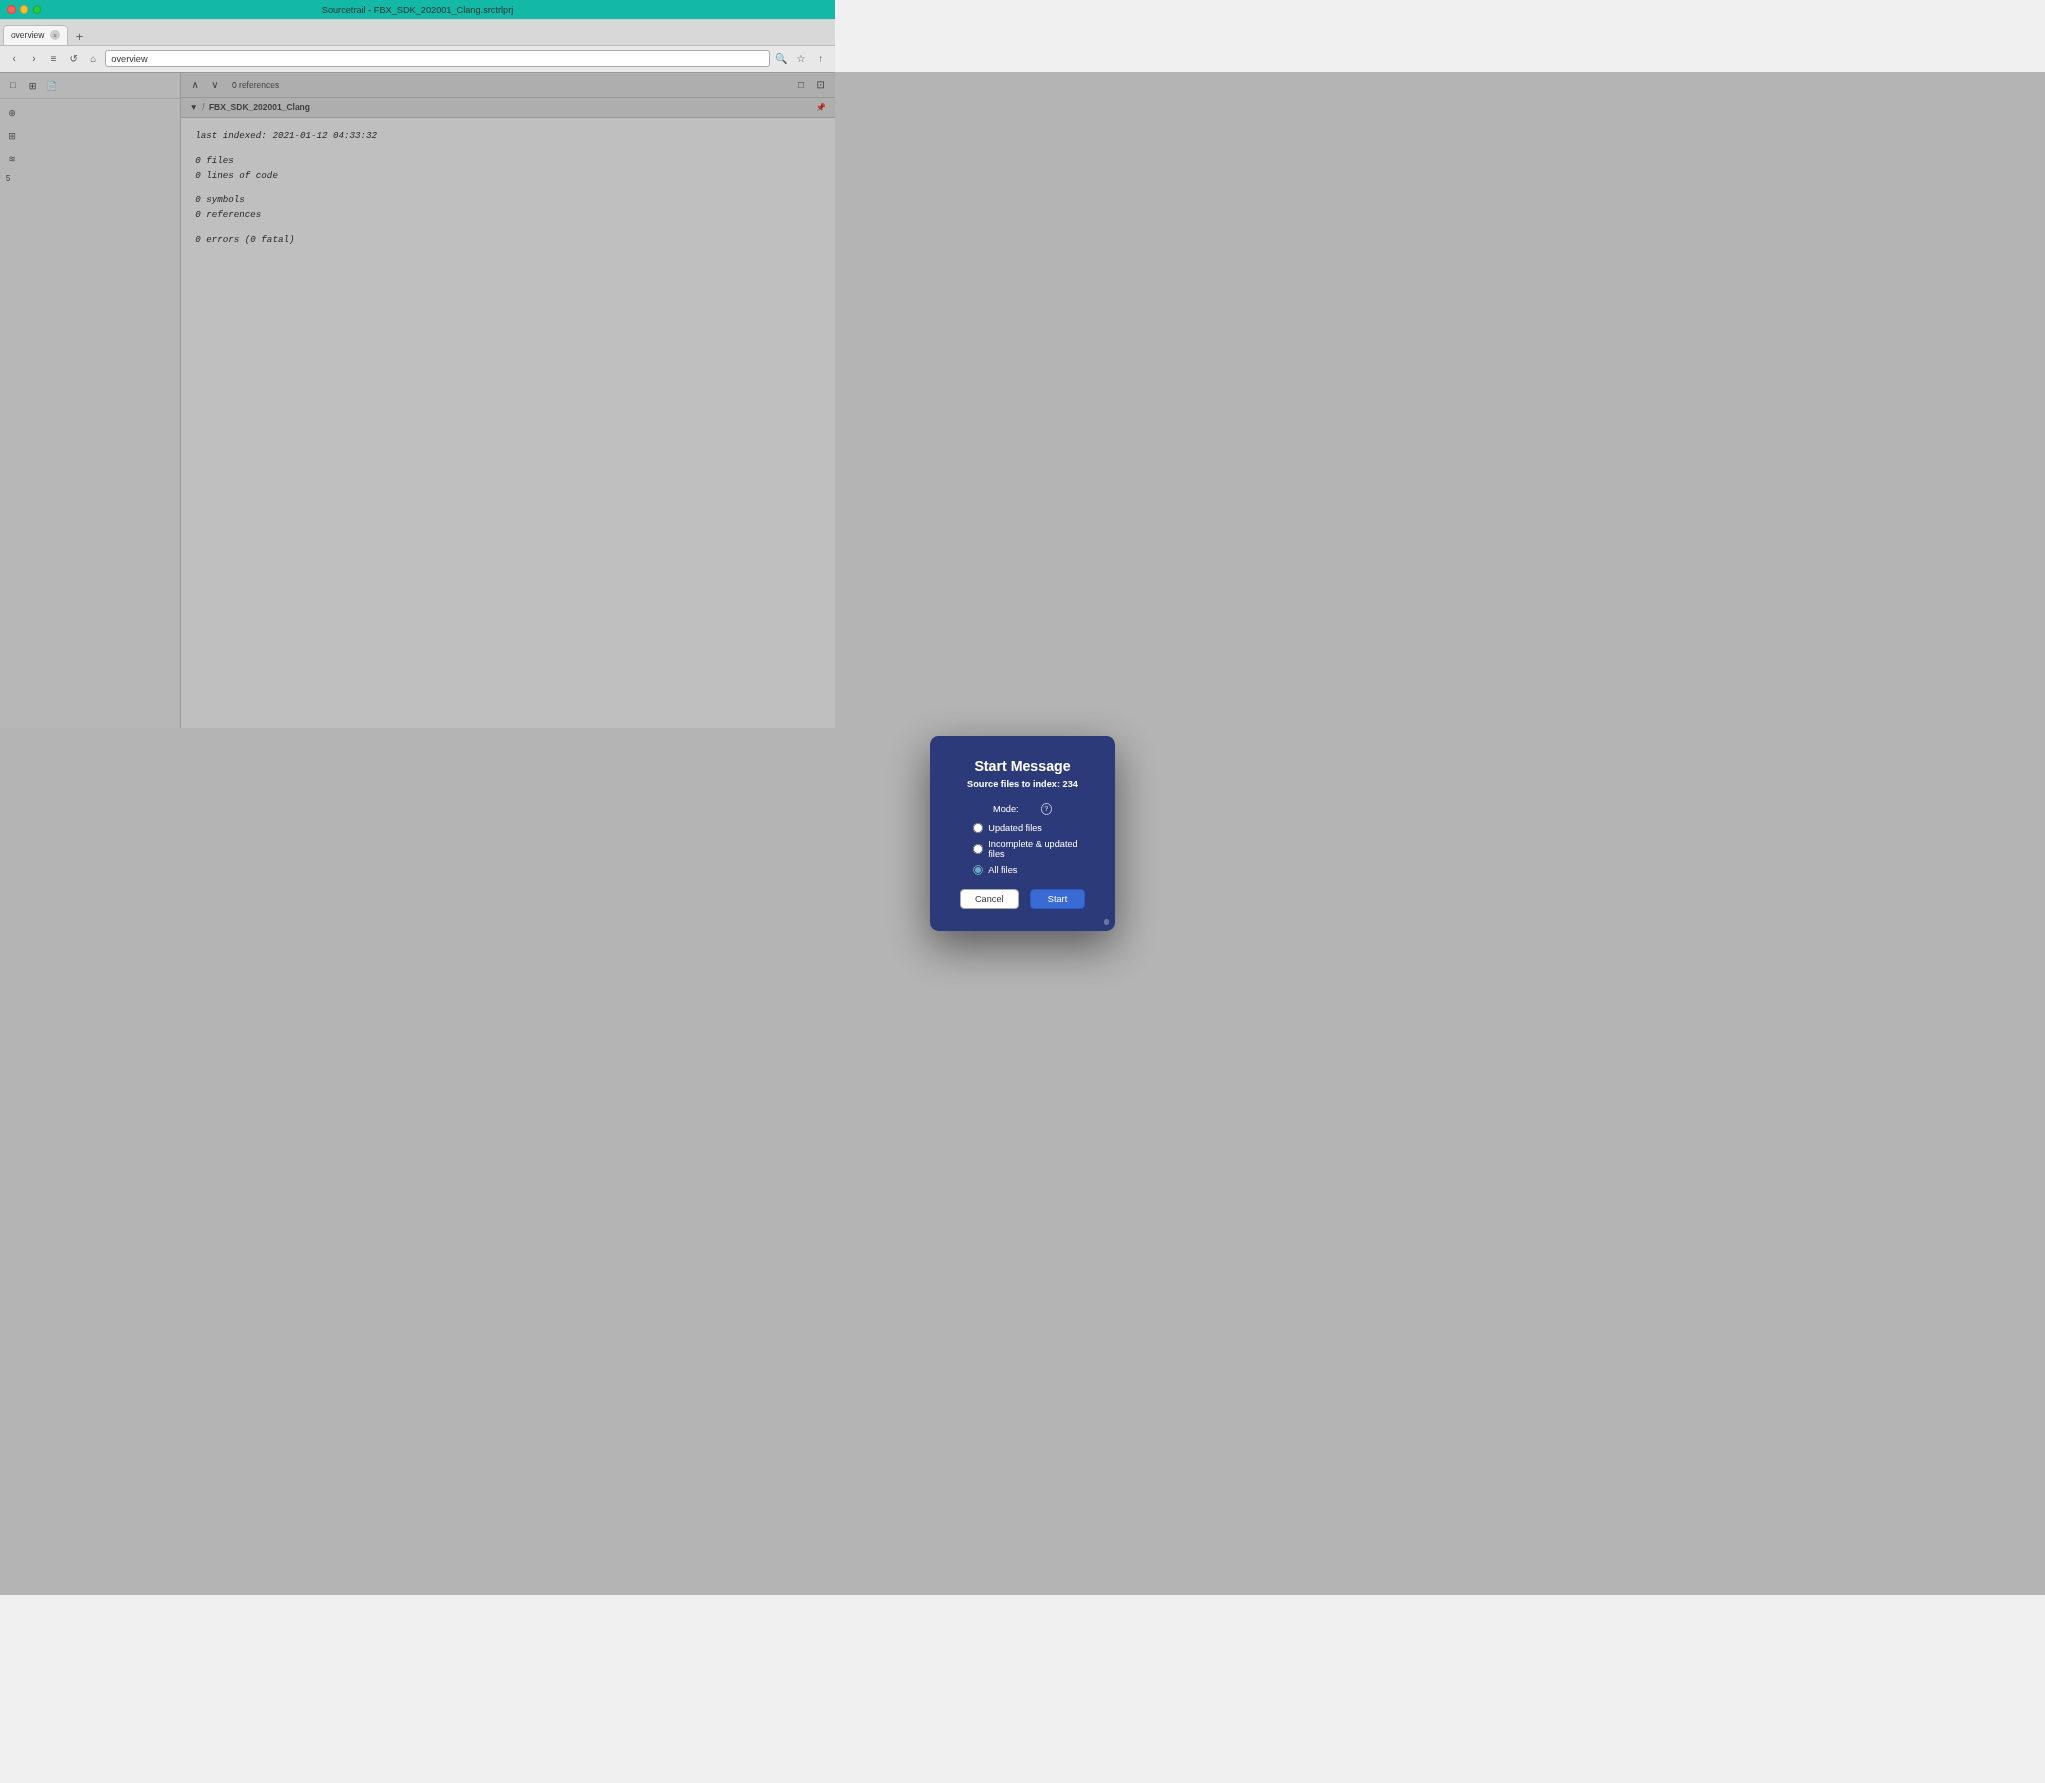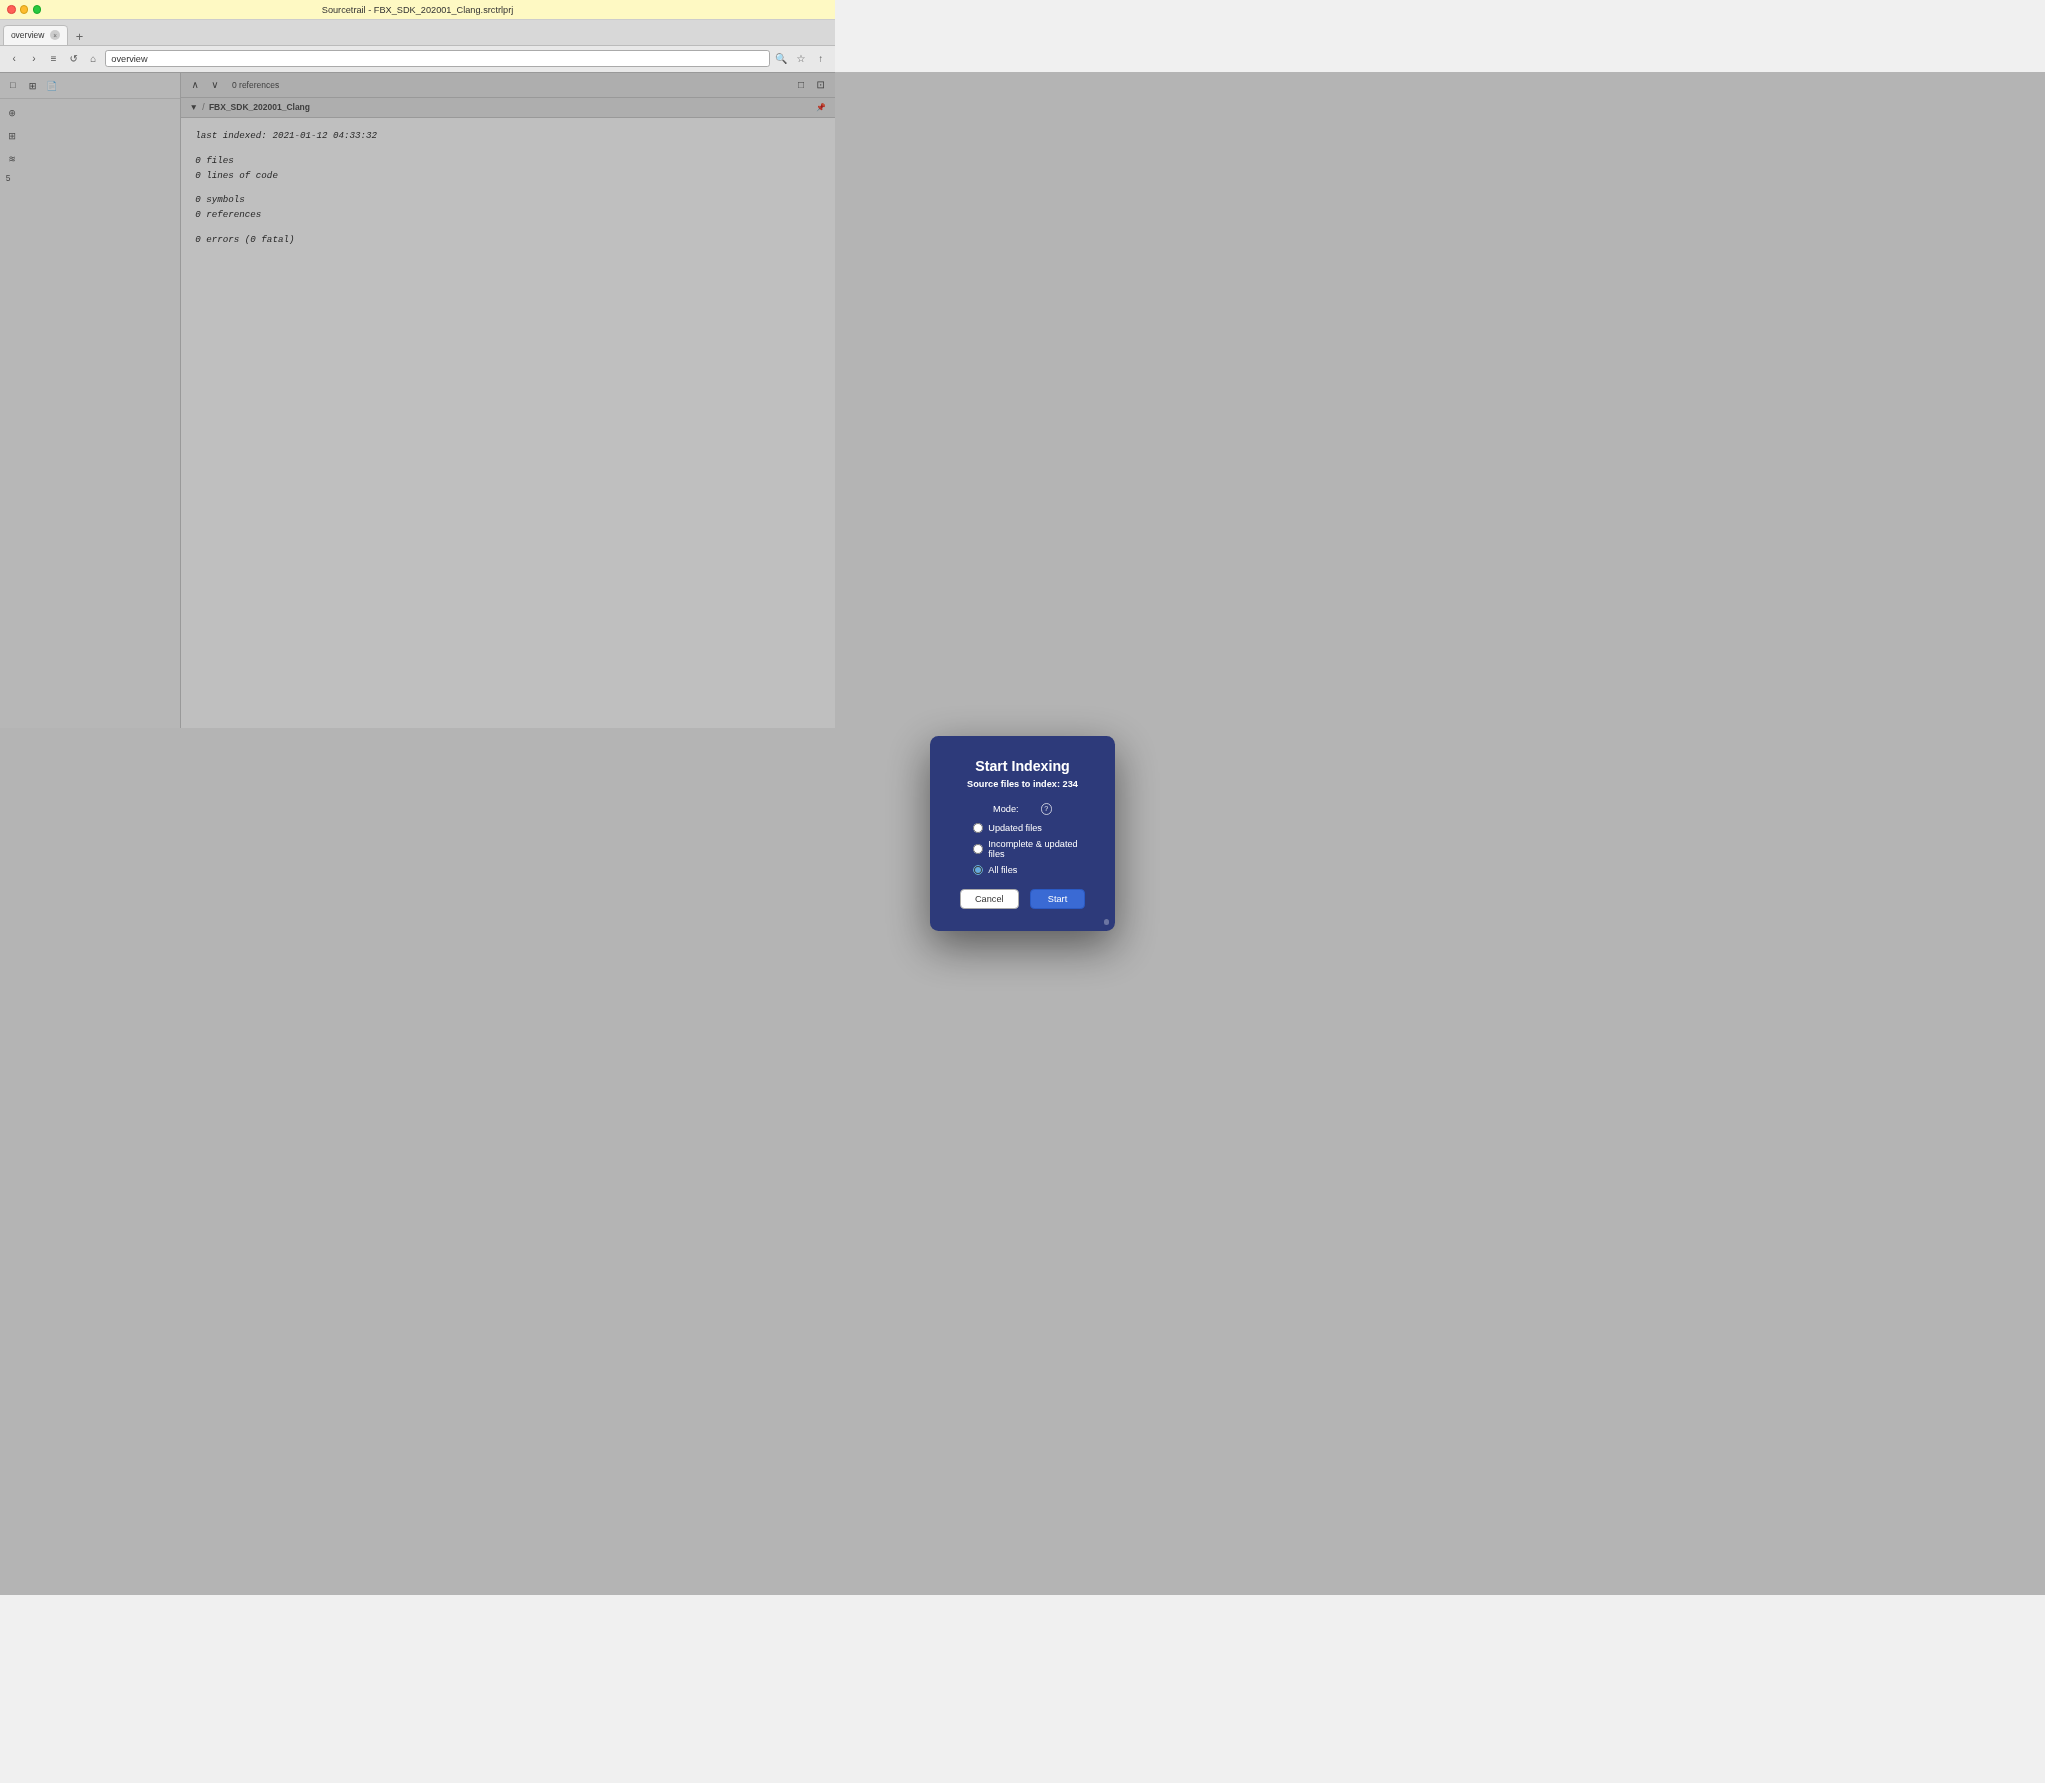--- a/index.html
+++ b/index.html
@@ -7,21 +7,21 @@
       font-family: -apple-system, BlinkMacSystemFont, 'Segoe UI', sans-serif;
       background: #f0f0f0;
       width: 835px;
       height: 728px;
       overflow: hidden;
       font-size: 9.2px;
     }
 
     
     .title-bar {
-      background: #fef9c3;
+      background: #14b8a6;
       height: 20px;
       display: flex;
       align-items: center;
       justify-content: center;
       position: relative;
       border-bottom: 0.7px solid #ccc;
     }
     .title-bar-title {
       font-size: 9.2px;
       color: #333;
@@ -480,21 +480,21 @@
         <div>0 symbols</div>
         <div style="margin-bottom:10px;">0 references</div>
         <div>0 errors (0 fatal)</div>
       </div>
     </div>
   </div>
 </div>
 
 <div style="position:fixed; top:72px; left:0; right:0; bottom:188px; background:rgba(0,0,0,0.25); display:flex; align-items:center; justify-content:center; z-index:100;">
   <div class="modal">
-    <div class="modal-title">Start Indexing</div>
+    <div class="modal-title">Start Message</div>
     <div class="modal-subtitle">Source files to index: 234</div>
 
     <div class="modal-mode-row">
       <span>Mode:</span>
       <span class="help-icon">?</span>
     </div>
 
     <div class="modal-radio-group">
       <div class="radio-item">
         <input type="radio" name="index-mode" value="updated" style="">

